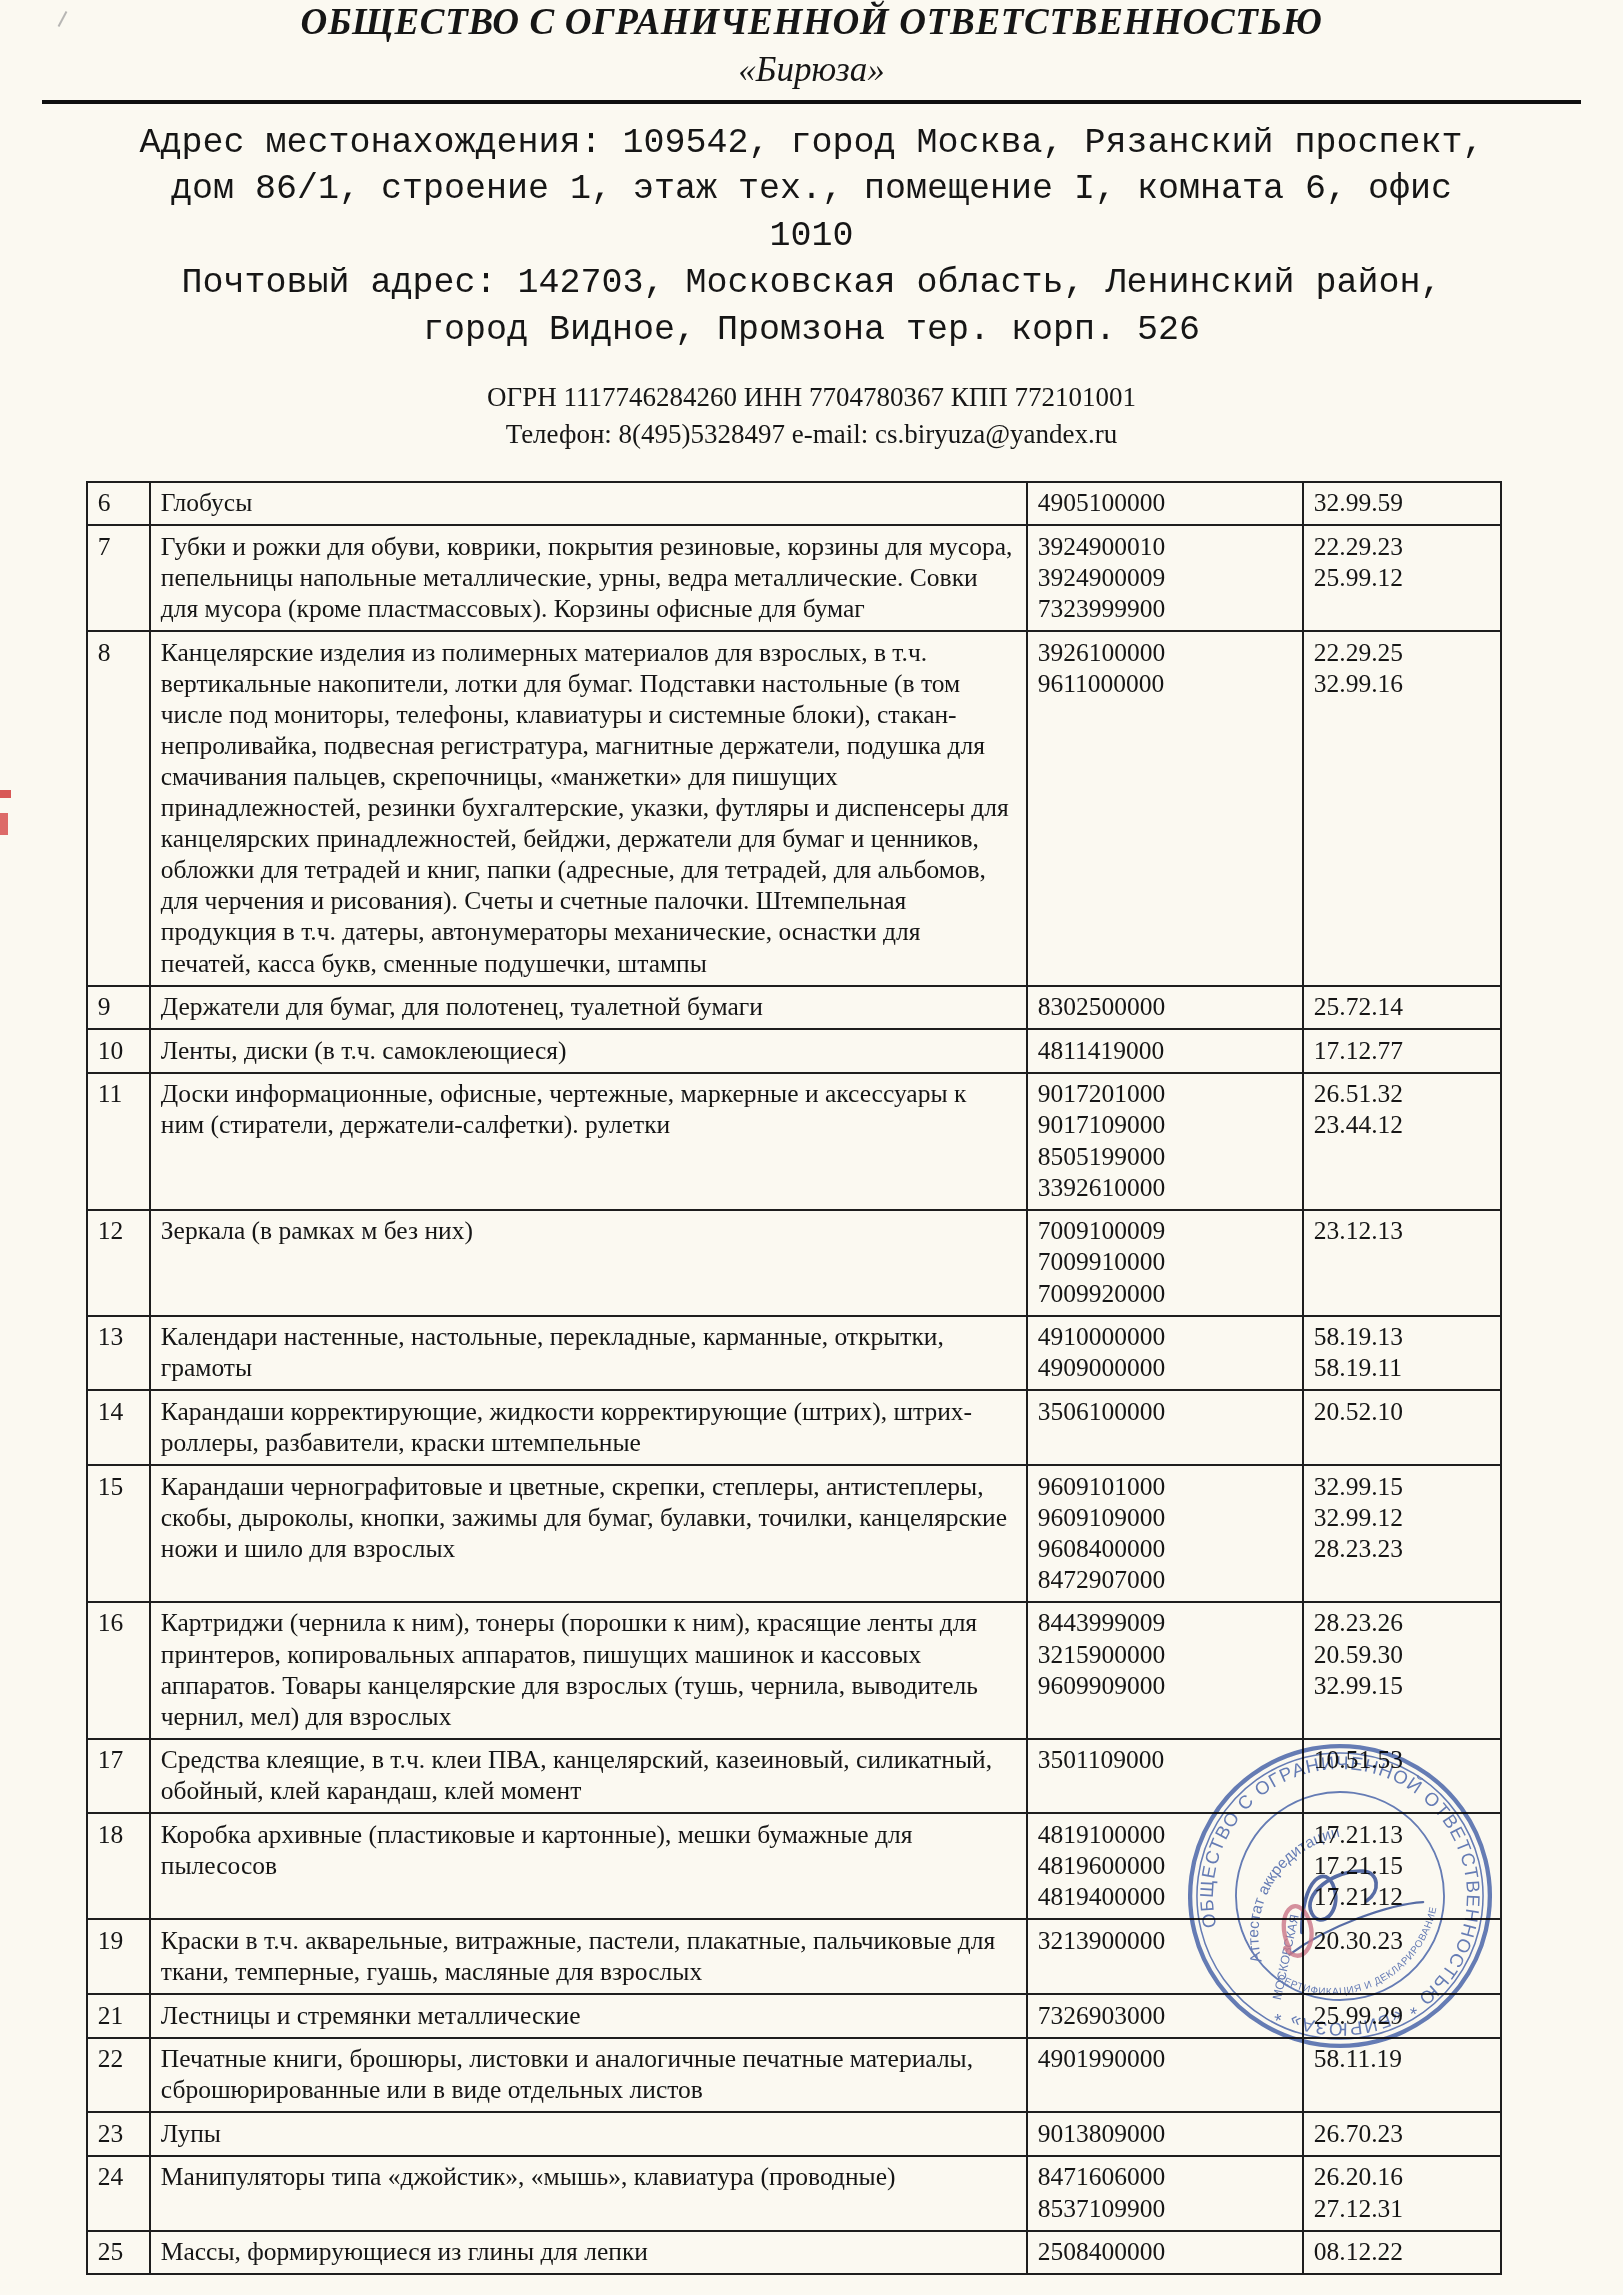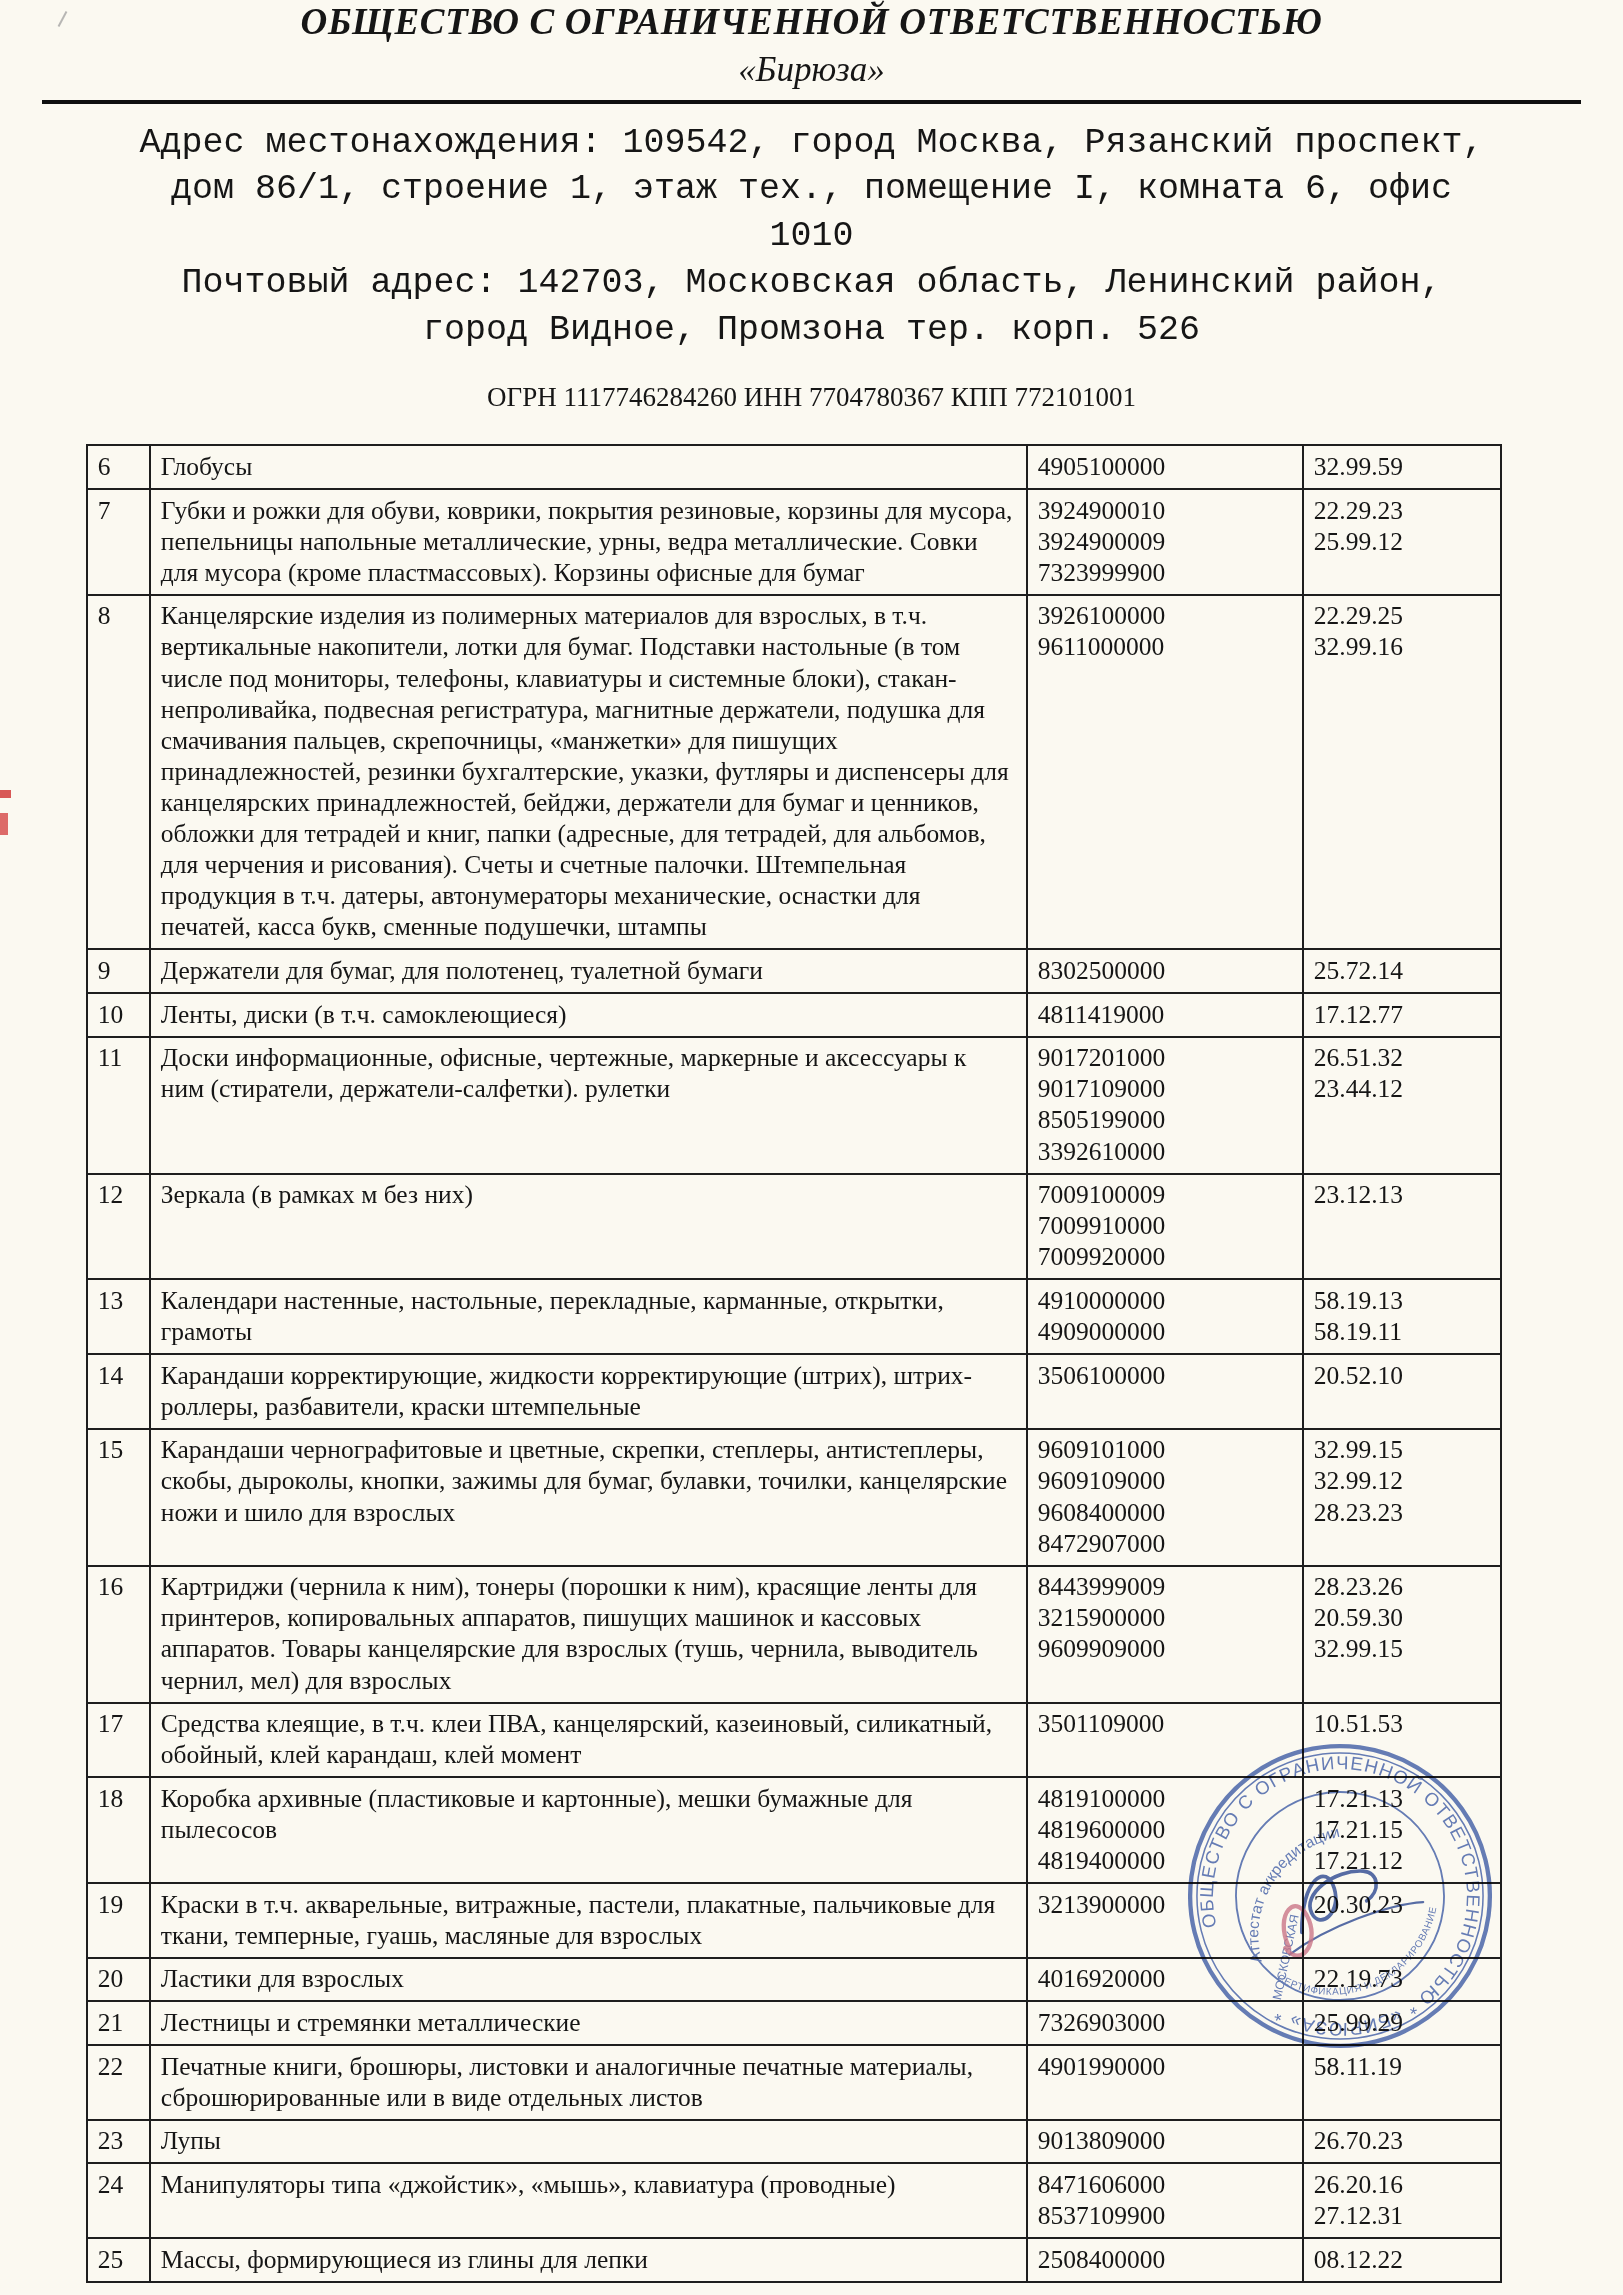--- a/index.html
+++ b/index.html
@@ -59,20 +59,21 @@
 <div class="edge-mark-a"></div>
 <div class="edge-mark-b"></div>
 
 <div class="header">
   <div class="title">ОБЩЕСТВО С ОГРАНИЧЕННОЙ ОТВЕТСТВЕННОСТЬЮ</div>
   <div class="company">«Бирюза»</div>
   <div class="rule"></div>
   <p class="addr">Адрес местонахождения: 109542, город Москва, Рязанский проспект, дом 86/1, строение 1, этаж тех., помещение I, комната 6, офис 1010</p>
   <p class="addr">Почтовый адрес: 142703, Московская область, Ленинский район, город Видное, Промзона тер. корп. 526</p>
   <p class="reg">ОГРН 1117746284260 ИНН 7704780367 КПП 772101001</p>
+  <p class="contact">Телефон: 8(495)5328497 e-mail: cs.biryuza@yandex.ru</p>
 </div>
 
 <table class="products">
   <colgroup>
     <col style="width:63px">
     <col style="width:877px">
     <col style="width:276px">
     <col style="width:198px">
   </colgroup>
   <tbody>
@@ -233,30 +234,20 @@
         </td>
       </tr>
       <tr>
         <td class="col-num">19</td>
         <td class="col-desc">Краски в т.ч. акварельные, витражные, пастели, плакатные, пальчиковые для ткани, темперные, гуашь, масляные  для взрослых</td>
         <td class="col-codes">
           <div>3213900000</div>
         </td>
         <td class="col-okpd">
           <div>20.30.23</div>
-        </td>
-      </tr>
-      <tr>
-        <td class="col-num">20</td>
-        <td class="col-desc">Ластики для взрослых</td>
-        <td class="col-codes">
-          <div>4016920000</div>
-        </td>
-        <td class="col-okpd">
-          <div>22.19.73</div>
         </td>
       </tr>
       <tr>
         <td class="col-num">21</td>
         <td class="col-desc">Лестницы и стремянки металлические</td>
         <td class="col-codes">
           <div>7326903000</div>
         </td>
         <td class="col-okpd">
           <div>25.99.29</div>

